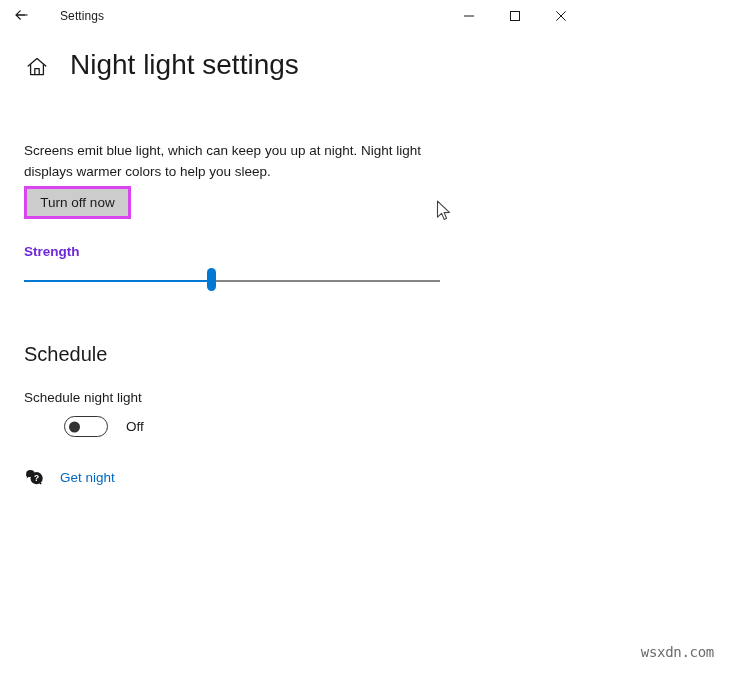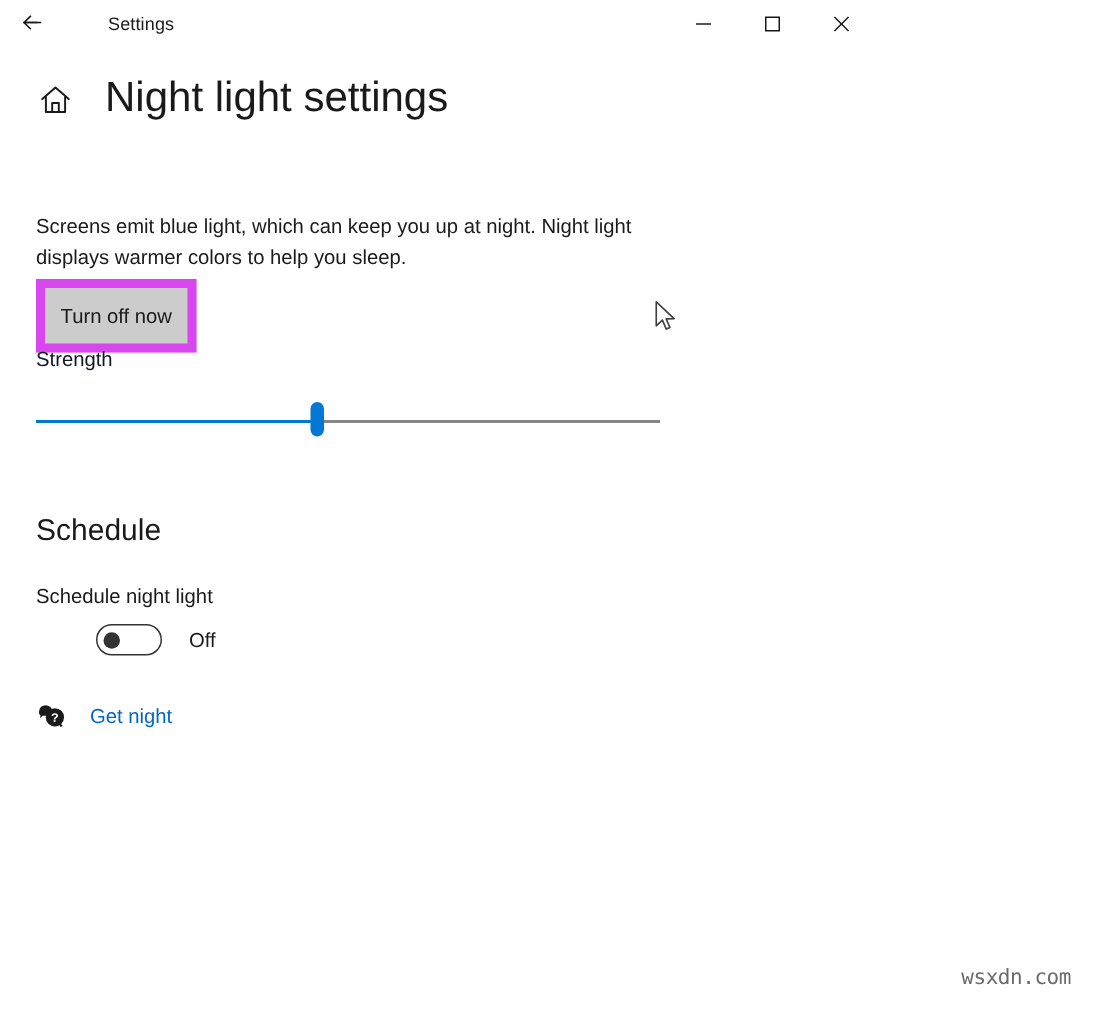--- a/index.html
+++ b/index.html
@@ -19,21 +19,20 @@
 
   
   .titlebar {
     position: absolute;
     left: 0; top: 0;
     width: 584px;
     height: 32px;
     background: #ffffff;
     display: flex;
     align-items: center;
-    gap: 12px;
   }
   .back-button {
     width: 44px;
     height: 32px;
     display: flex;
     align-items: center;
     justify-content: center;
     background: transparent;
     border: none;
     padding: 0;
@@ -98,37 +97,38 @@
     font-size: 13.5px;
     line-height: 21px;
     color: #1a1a1a;
   }
 
   .turn-off-button {
     position: absolute;
     left: 24px;
     top: 186px;
     width: 107px;
-    height: 49px;
+    height: 33px;
     background: #cccccc;
-    border: 6px solid #d946ef;
+    border: 3px solid #d946ef;
     font-family: "Liberation Sans", sans-serif;
     font-size: 13.5px;
     color: #1a1a1a;
     padding: 0;
     cursor: default;
     text-align: center;
   }
 
   .strength-label {
     position: absolute;
     left: 24px;
-    top: 232px;
-    font-size: 13.5px;
-    color: #0f172a;
+    top: 244px;
+    font-size: 13.5px;
+    color: #6d28d9;
+    font-weight: bold;
   }
 
   .slider {
     position: absolute;
     left: 24px;
     top: 274px;
     width: 416px;
     height: 28px;
   }
   .slider-track {

